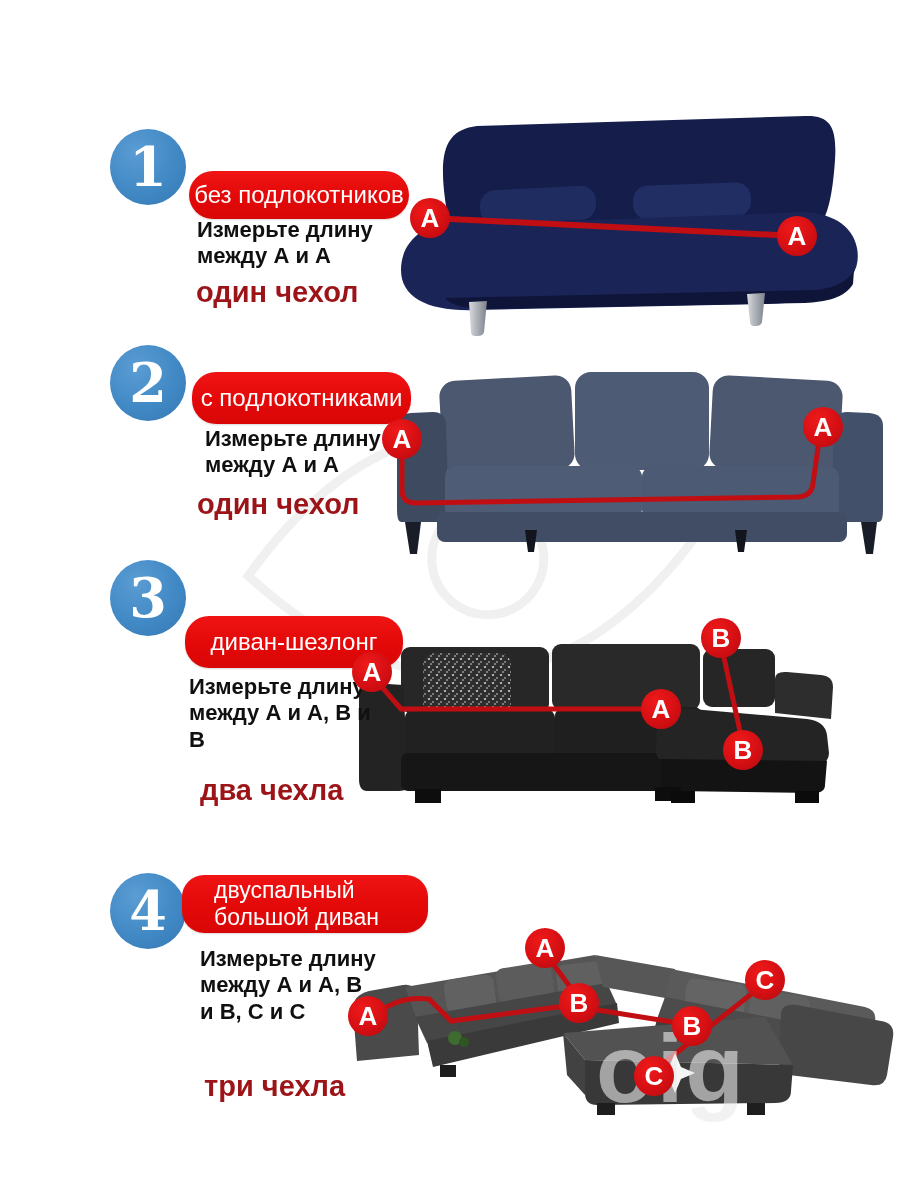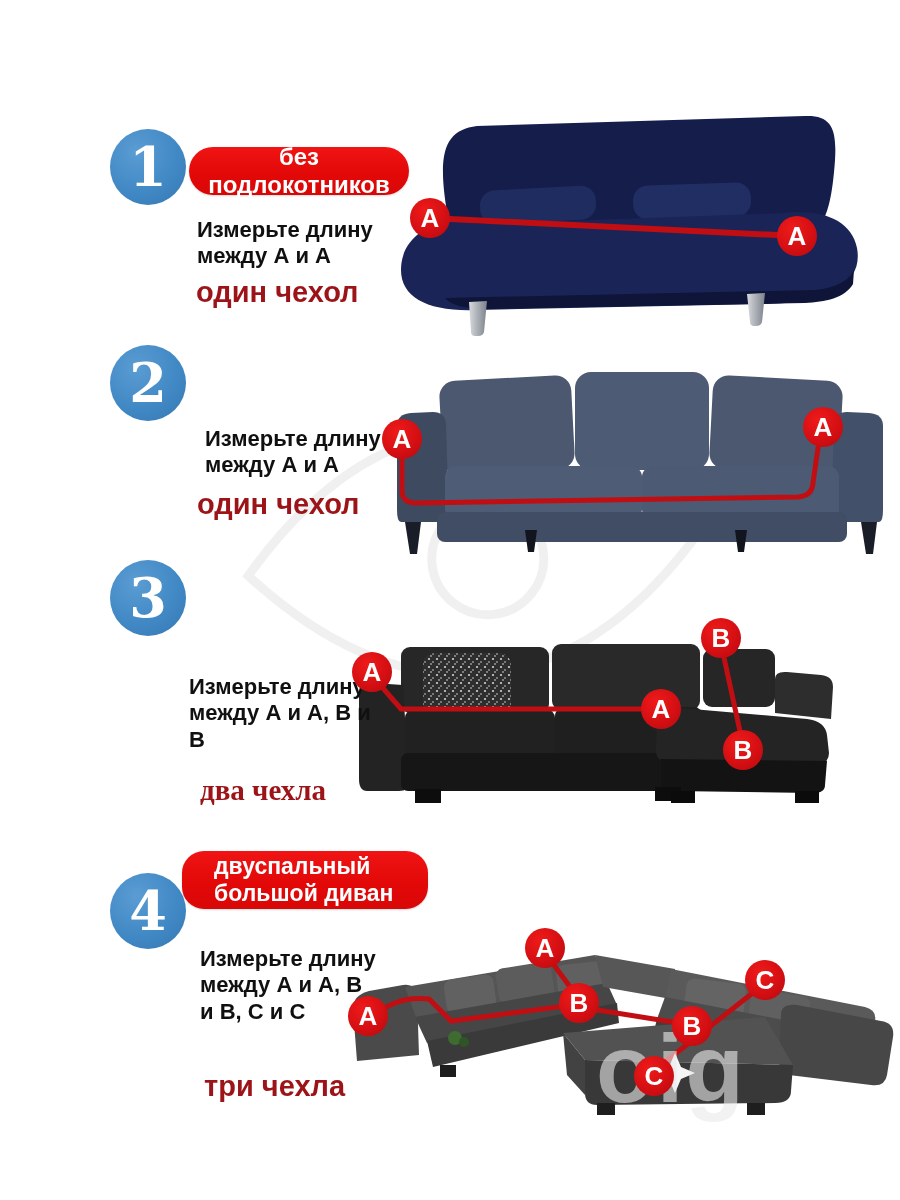--- a/index.html
+++ b/index.html
@@ -5,23 +5,23 @@
   html,body{margin:0;padding:0;background:#fff;}
   .page{position:relative;width:900px;height:1200px;background:#ffffff;overflow:hidden;
         font-family:"Liberation Sans",sans-serif;}
   
   .badge{position:absolute;width:76px;height:76px;border-radius:50%;
          background:radial-gradient(circle at 35% 30%, #5b9cd3 0%, #4189c5 55%, #3577b2 100%);
          display:flex;align-items:center;justify-content:center;
          color:#fff;font-family:"DejaVu Serif",serif;font-weight:bold;font-size:54px;z-index:2;}
   
   .pill{position:absolute;background:linear-gradient(180deg,#f01414 0%,#e20808 60%,#d90707 100%);
-        border-radius:24px;color:#fff;font-weight:bold;font-size:24px;
+        border-radius:24px;color:#fff;font-weight:normal;font-size:24px;
         display:flex;align-items:center;justify-content:center;text-align:center;
-        white-space:pre-line;line-height:1.16;z-index:2;box-shadow:0 1px 2px rgba(0,0,0,.15);}
+        white-space:pre-line;line-height:1.16;z-index:2;box-shadow:0 1px 2px rgba(0,0,0,.15);margin-top:24px;}
   .pill.left{justify-content:flex-start;text-align:left;padding-left:32px;font-size:23px;border-radius:22px;}
   .instr{position:absolute;font-weight:bold;font-size:22px;line-height:1.2;color:#101010;
          white-space:pre-line;z-index:2;}
   .covers{position:absolute;font-weight:bold;font-size:29px;color:#9c1418;z-index:2;}
   .sofa{position:absolute;z-index:1;}
   .marker{position:absolute;width:40px;height:40px;border-radius:50%;z-index:4;
           background:radial-gradient(circle at 38% 32%, #ef1a1a 0%, #d50f13 55%, #b40a0e 100%);
           display:flex;align-items:center;justify-content:center;
           color:#fff;font-weight:bold;font-size:26px;line-height:1;}
   .wm-eye{position:absolute;left:235px;top:412px;z-index:0;opacity:.75;}
@@ -62,20 +62,21 @@
     <path d="M70,108 C38,112 16,130 16,158 C16,186 44,200 92,198 L382,192 C450,190 478,168 472,136 C467,108 436,96 398,101 L95,112 Z" fill="#1a2456"></path>
     <path d="M60,186 L430,178 C452,176 464,168 469,158 L468,172 C460,186 440,190 420,191 L100,197 C80,197 66,193 60,186 Z" fill="#0e1538"></path>
     <path d="M84,190 L102,189 L99,220 Q98,224 93,224 L90,224 Q86,224 86,220 Z" fill="url(#chrome)"></path>
     <path d="M362,182 L380,181 L377,210 Q376,214 371,214 L368,214 Q365,213 365,210 Z" fill="url(#chrome)"></path>
     <line x1="45" y1="106" x2="412" y2="124" stroke="#c10e13" stroke-width="6" stroke-linecap="round"></line>
   </svg>
   <div class="marker" style="left:410px;top:198px;">А</div>
   <div class="marker" style="left:777px;top:216px;">А</div>
 
   <div class="badge" style="left:110px;top:345px;">2</div>
+  <div class="pill" style="left:192px;top:348px;width:219px;height:52px;">с подлокотниками</div>
   <div class="instr" style="left:205px;top:426px;">Измерьте длину
 между А и А</div>
   <div class="covers" style="left:197px;top:488px;">один чехол</div>
 
   <svg class="sofa" style="left:383px;top:362px;" width="517" height="200" viewBox="0 0 517 200">
     <rect x="58" y="16" width="132" height="94" rx="16" fill="#4b5870" transform="rotate(-3 124 63)"></rect>
     <rect x="192" y="10" width="134" height="98" rx="16" fill="#4e5b74"></rect>
     <rect x="328" y="16" width="130" height="94" rx="16" fill="#4b5870" transform="rotate(3 393 63)"></rect>
     <path d="M14,64 Q14,52 28,51 L50,50 Q62,50 63,62 L66,160 L18,160 Q14,160 14,148 Z" fill="#3e4a60"></path>
     <path d="M451,62 Q452,50 464,50 L486,51 Q500,52 500,64 L500,148 Q500,160 496,160 L448,160 Z" fill="#42506a"></path>
@@ -85,24 +86,25 @@
     <path d="M22,160 L38,160 L34,192 L27,192 Z" fill="#191d27"></path>
     <path d="M142,168 L154,168 L151,190 L145,190 Z" fill="#12151d"></path>
     <path d="M352,168 L364,168 L361,190 L355,190 Z" fill="#12151d"></path>
     <path d="M478,160 L494,160 L490,192 L483,192 Z" fill="#191d27"></path>
     <path d="M19,84 L19,128 Q19,141 33,141 L415,135 Q429,134 430,121 L437,72" fill="none" stroke="#c10e13" stroke-width="5" stroke-linecap="round"></path>
   </svg>
   <div class="marker" style="left:382px;top:419px;">А</div>
   <div class="marker" style="left:803px;top:407px;">А</div>
 
   <div class="badge" style="left:110px;top:560px;">3</div>
+  <div class="pill" style="left:185px;top:592px;width:218px;height:52px;">диван-шезлонг</div>
   <div class="instr" style="left:189px;top:674px;">Измерьте длину
 между А и А, В и
 В</div>
-  <div class="covers" style="left:200px;top:774px;font-family:Liberation Serif, serif;">два чехла</div>
+  <div class="covers" style="left:200px;top:774px;">два чехла</div>
 
   <svg class="sofa" style="left:355px;top:633px;" width="540" height="185" viewBox="0 0 540 185">
     <defs>
       <pattern id="speck" width="8" height="8" patternUnits="userSpaceOnUse">
         <rect width="8" height="8" fill="#2e2e2e"></rect>
         <circle cx="2" cy="2" r="1.1" fill="#cfcfcf"></circle>
         <circle cx="6" cy="5" r="0.9" fill="#9a9a9a"></circle>
         <circle cx="4" cy="7" r="0.8" fill="#e2e2e2"></circle>
       </pattern>
     </defs>

